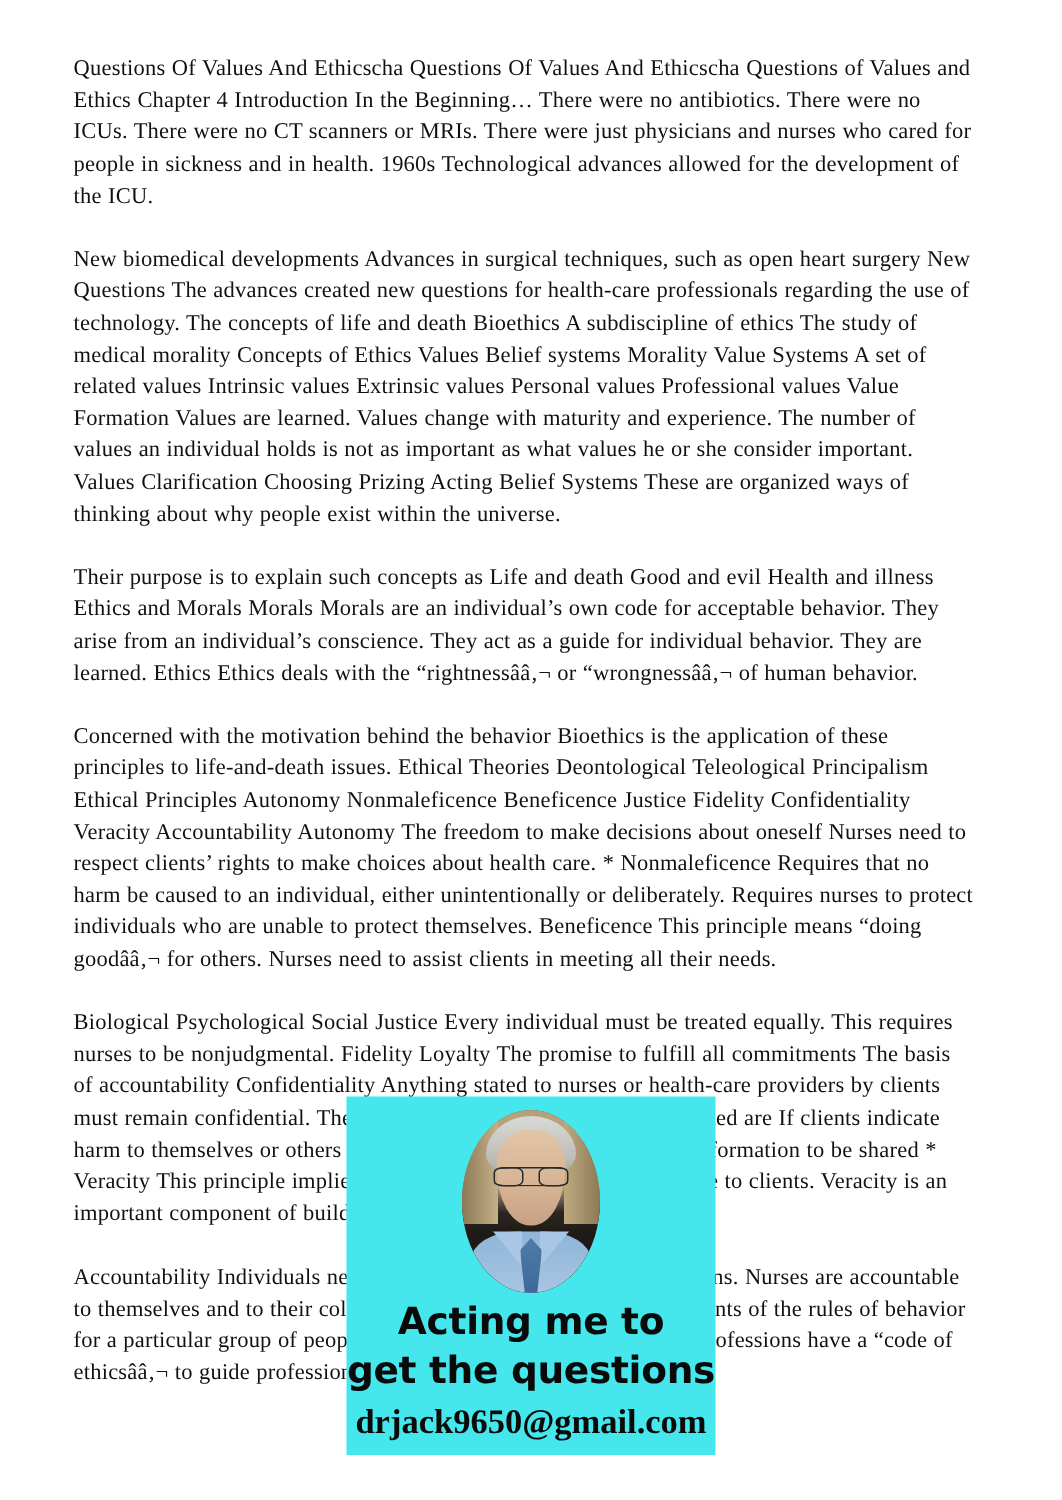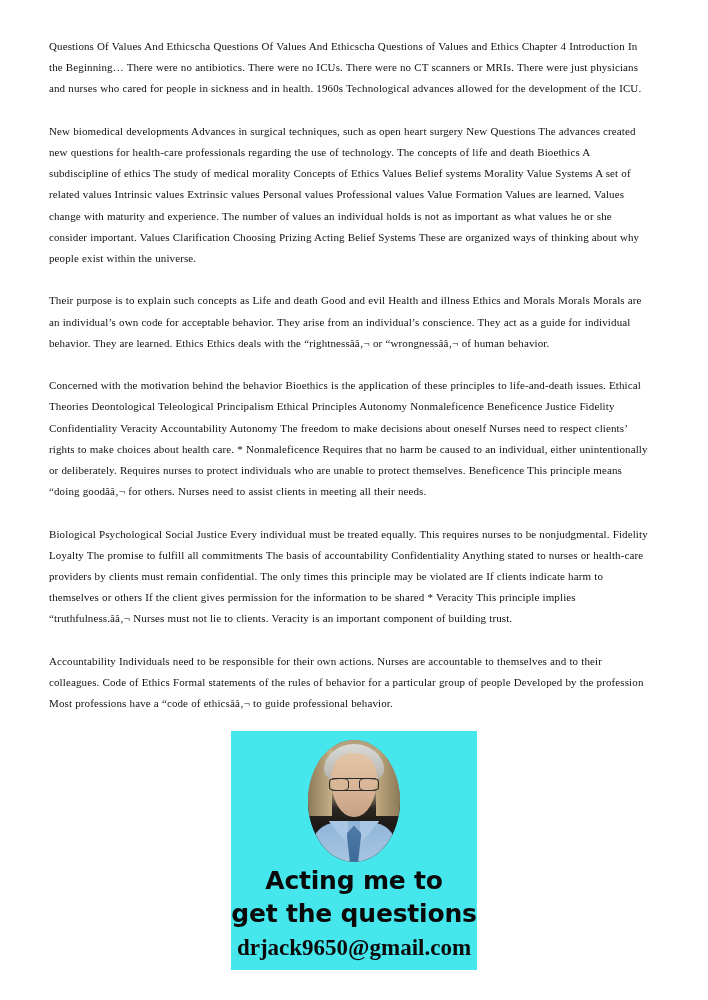--- a/index.html
+++ b/index.html
@@ -26,21 +26,21 @@
   }
 
   #doc-body {
     position: absolute;
     left: 49px;
     top: 36px;
     width: 600px;
   }
 
   .para {
-    font-size: 11px;
+    font-size: 15px;
     line-height: 21.2px;
     text-align: left;
     margin: 0 0 21.2px 0;
     color: #111111;
     letter-spacing: 0.01em;
     word-spacing: 0.02em;
   }
 
   .para:last-child {
     margin-bottom: 0;

